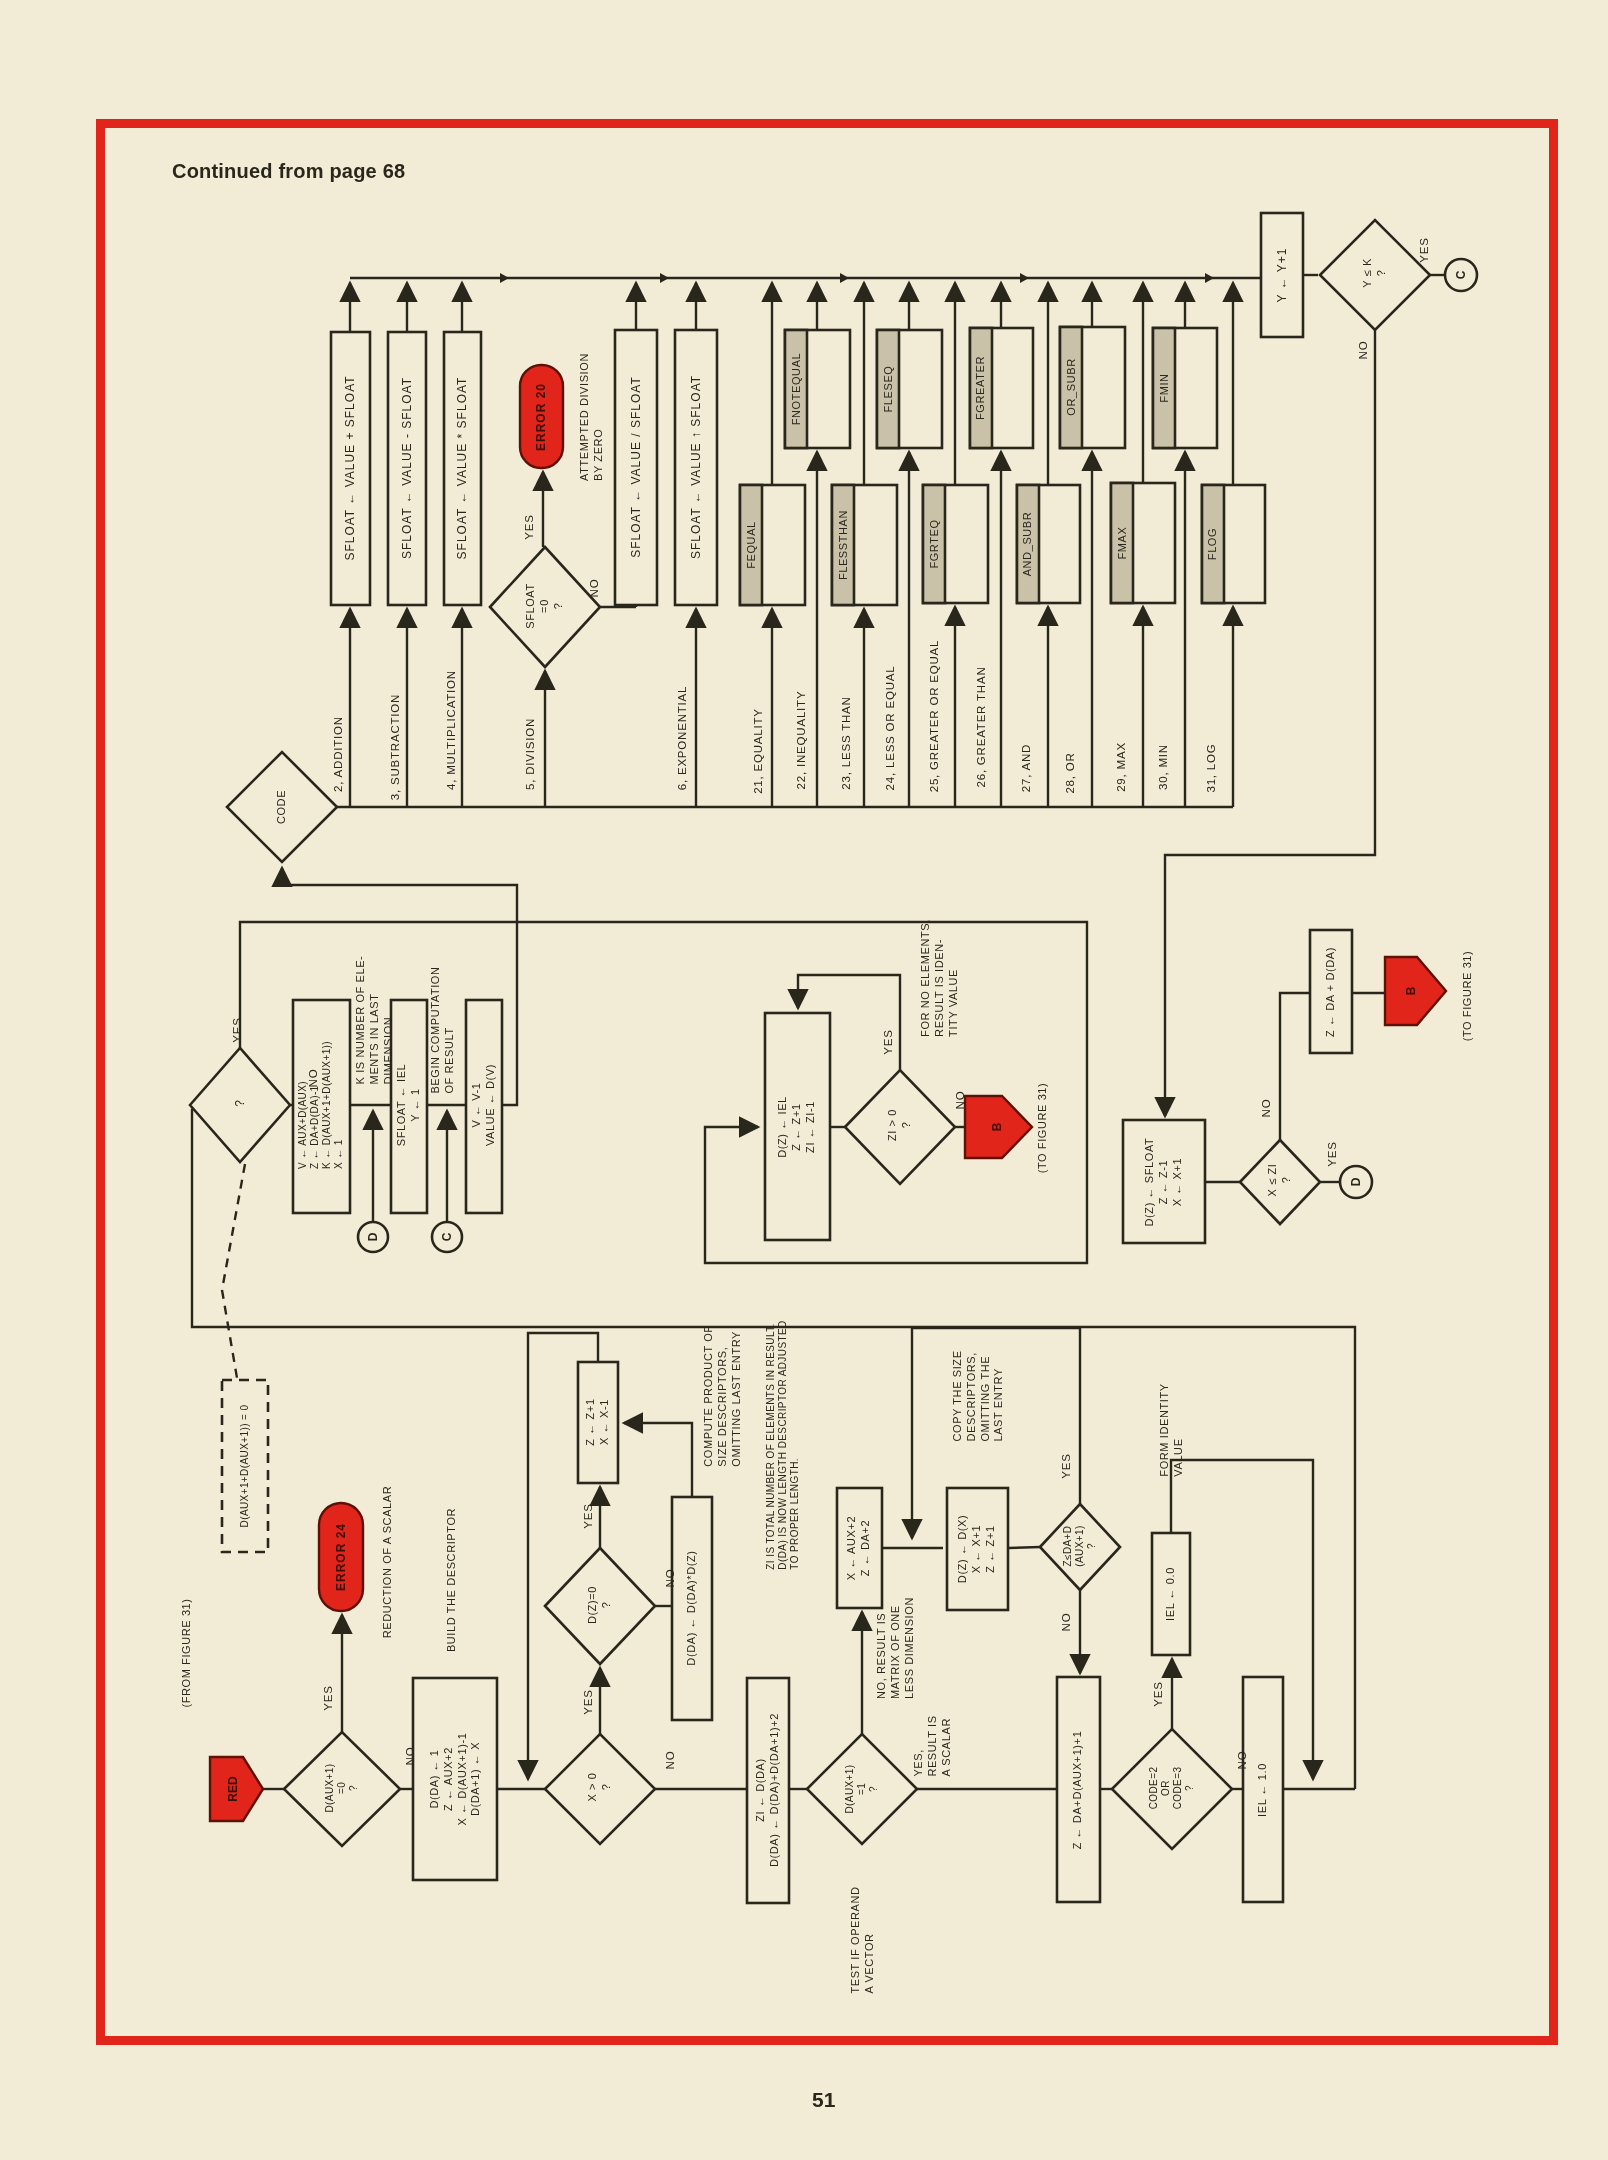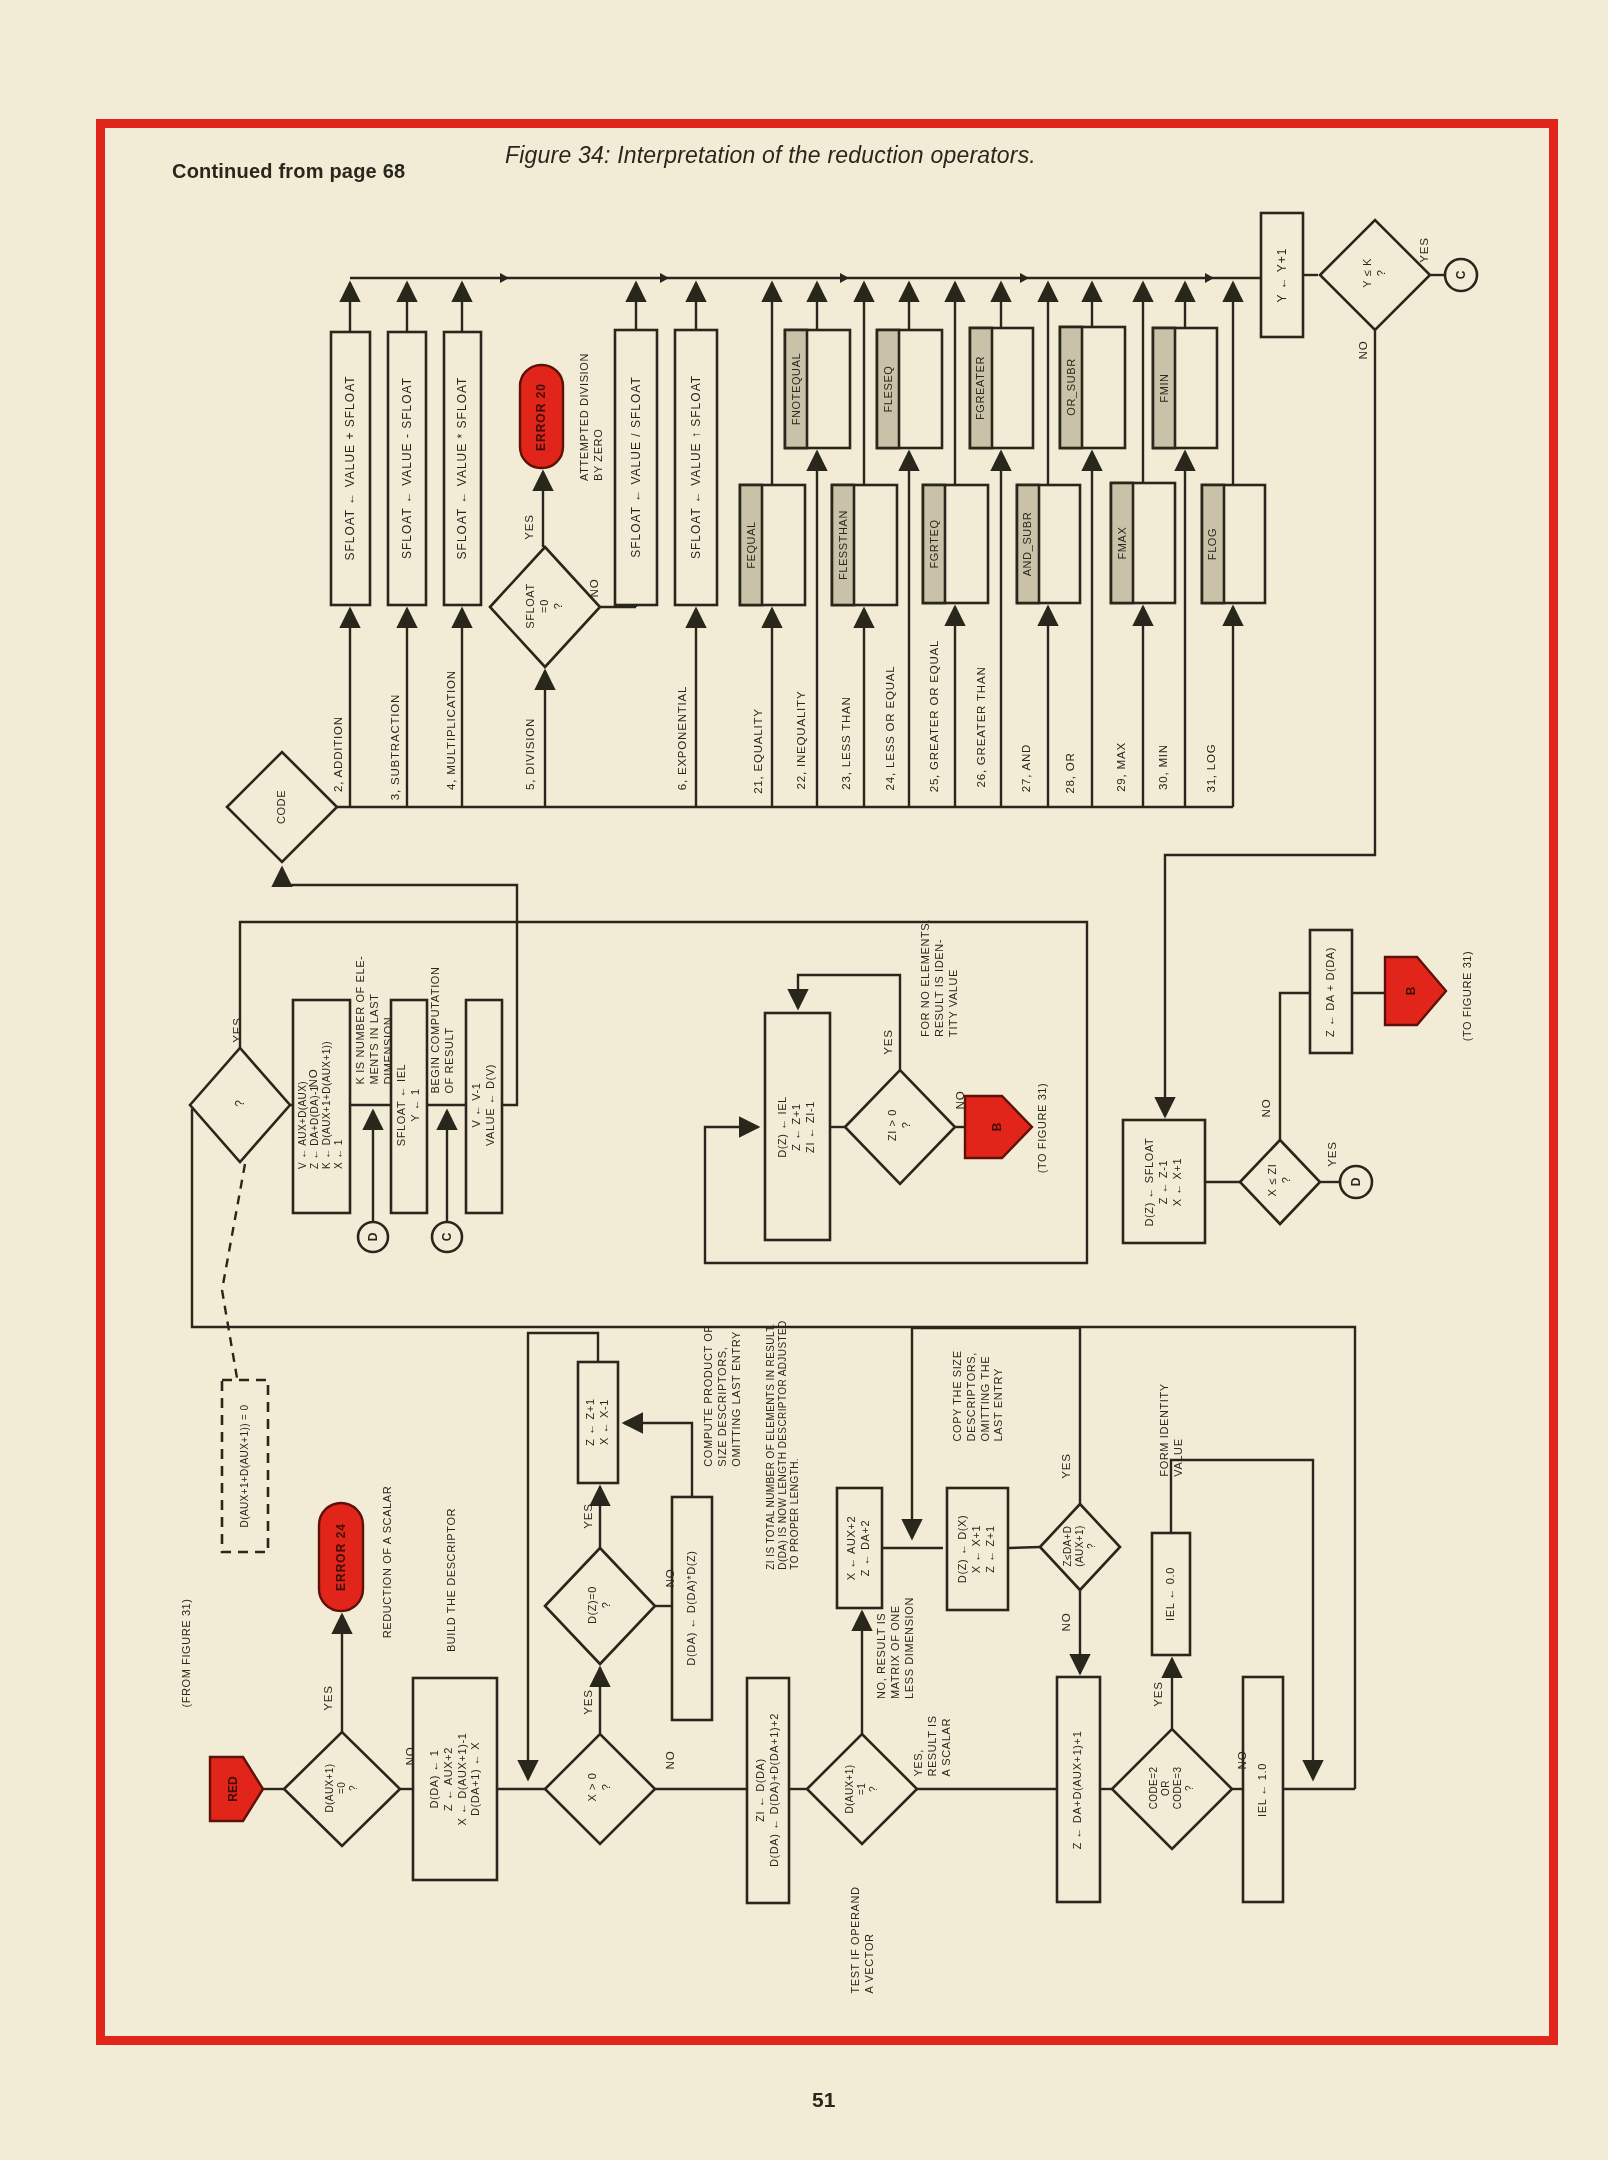--- a/index.html
+++ b/index.html
@@ -222,21 +222,20 @@
     <g stroke="#5d1108" stroke-width="2.4" fill="#e2251a">
       <rect x="520" y="365" width="43" height="103" rx="21"></rect>
       <rect x="319" y="1503" width="44" height="108" rx="22"></rect>
       <polygon points="965,1096 1002,1096 1032,1127 1002,1158 965,1158"></polygon>
       <polygon points="1385,957 1417,957 1446,991 1417,1025 1385,1025"></polygon>
       <polygon points="210,1757 243,1757 263,1789 243,1821 210,1821"></polygon>
     </g>
   </svg>
 
   <div class="hdr" style="left:172px;top:146px">Continued from page 68</div>
-  <div class="title" style="left:505px;top:142px">Figure 34: Interpretation of the reduction operators.</div>
   <div class="pageno" style="left:812px;top:2088px">51</div>
 
   <div class="rt" style="left:350px;top:468px">SFLOAT ← VALUE + SFLOAT</div>
   <div class="rt" style="left:407px;top:468px">SFLOAT ← VALUE - SFLOAT</div>
   <div class="rt" style="left:462px;top:468px">SFLOAT ← VALUE * SFLOAT</div>
   <div class="rt" style="left:636px;top:467px">SFLOAT ← VALUE / SFLOAT</div>
   <div class="rt" style="left:696px;top:467px">SFLOAT ← VALUE ↑ SFLOAT</div>
   <div class="rt" style="left:1282px;top:275px">Y ← Y+1</div>
   <div class="rt onred" style="left:541px;top:417px">ERROR 20</div>
   <div class="rt ann sm" style="left:592px;top:417px">ATTEMPTED DIVISION

